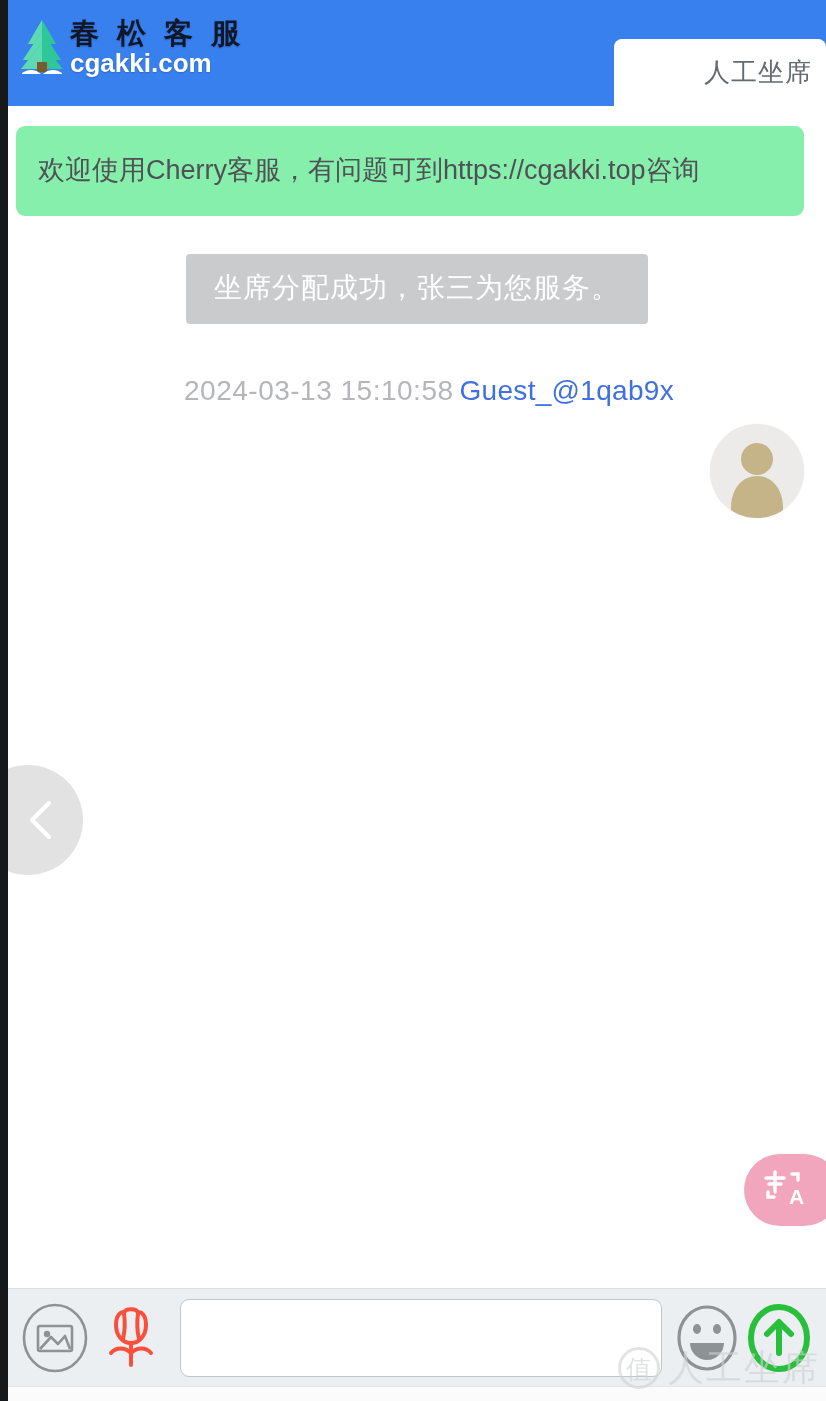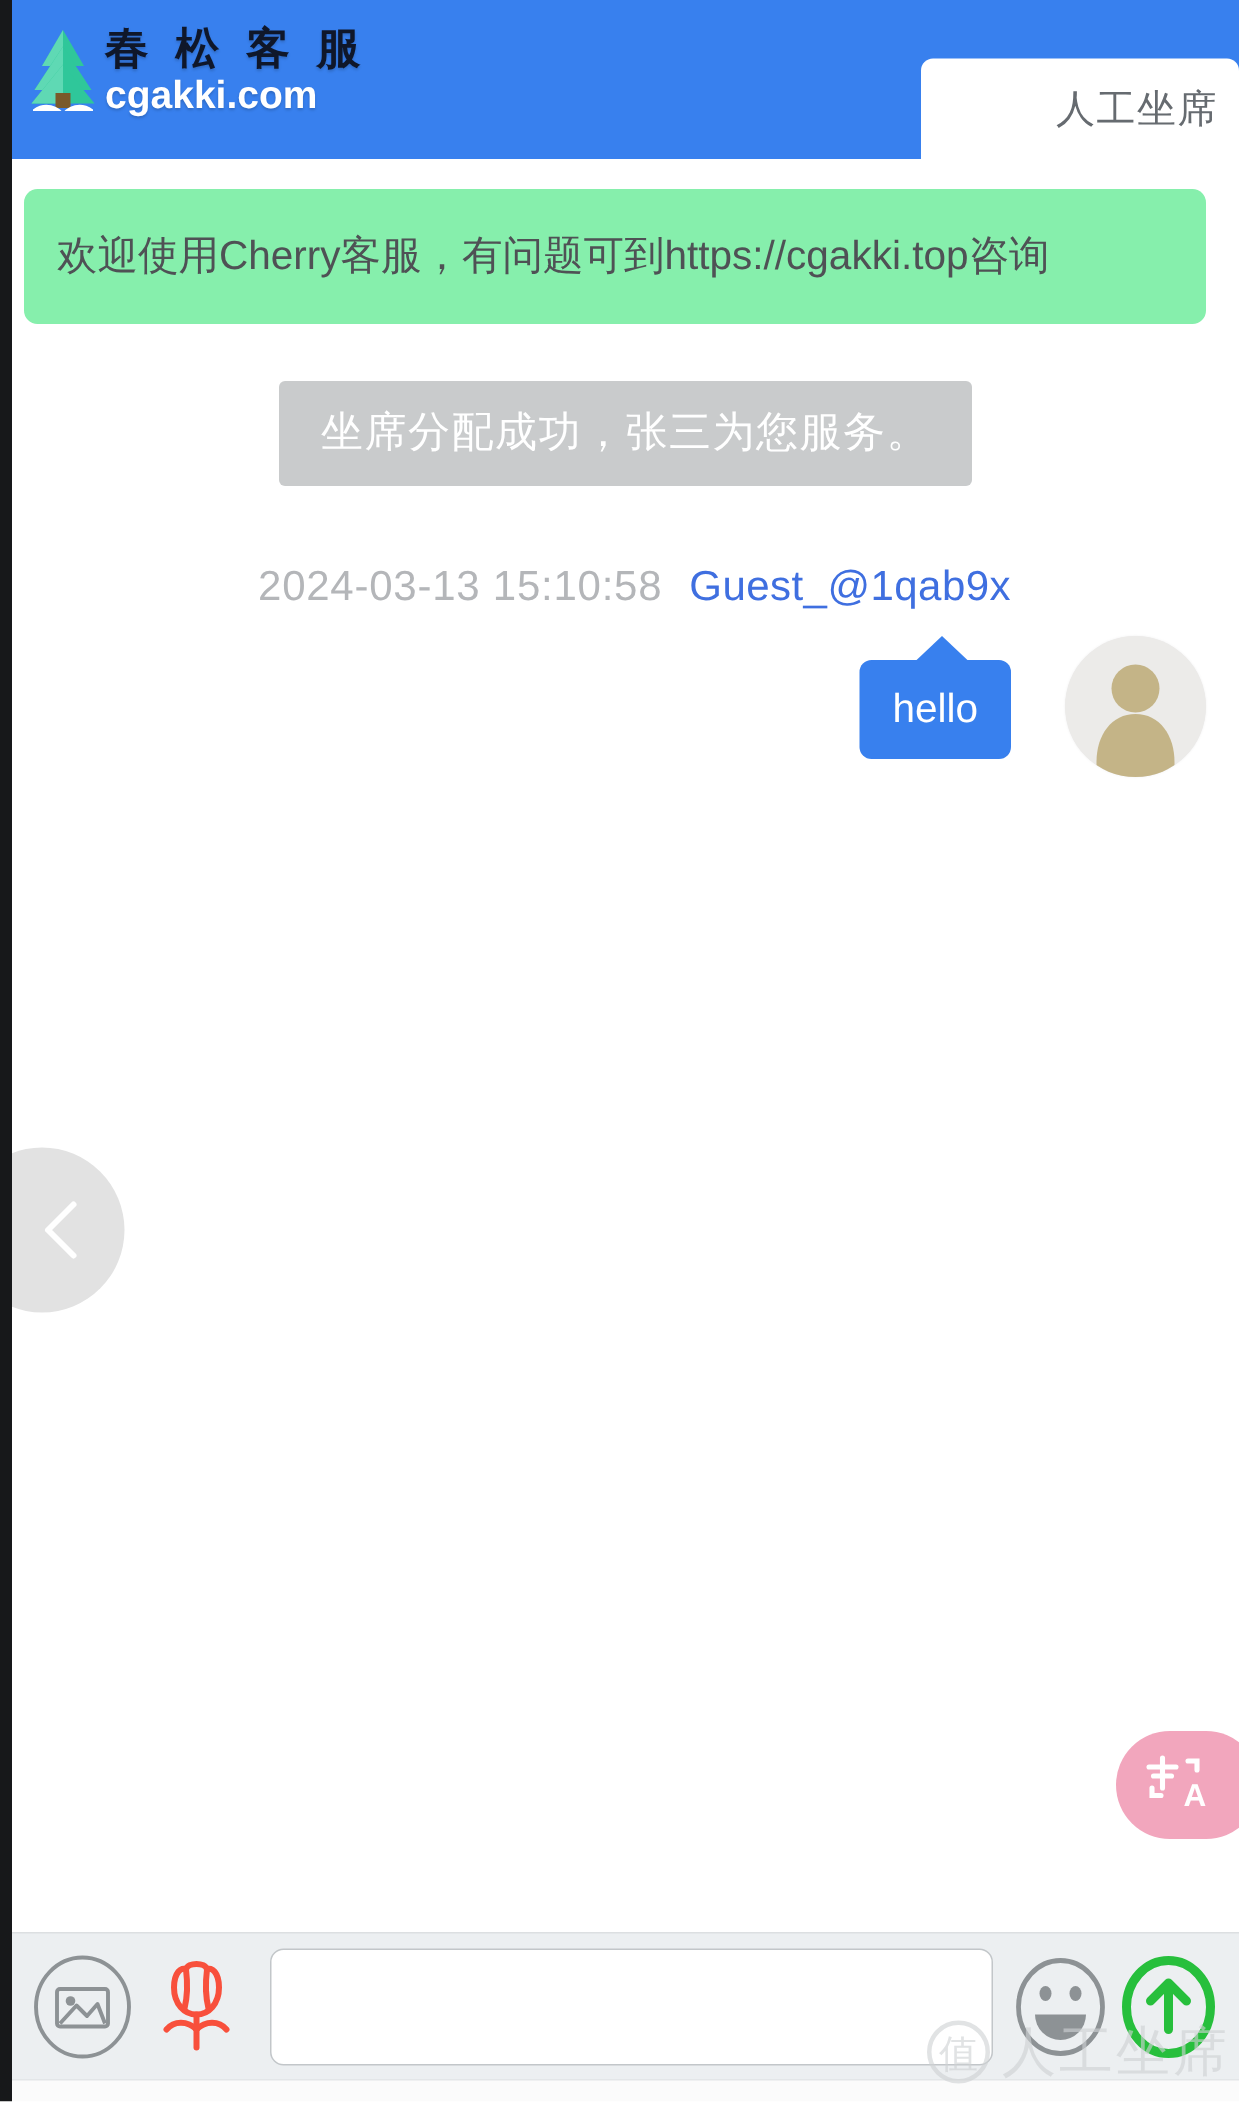--- a/index.html
+++ b/index.html
@@ -141,21 +141,21 @@
 
   .msg-meta {
     position: absolute;
     right: 152px;
     top: 268px;
     font-size: 28px;
     line-height: 34px;
     white-space: nowrap;
   }
   .msg-time { color: #b4b6b9; letter-spacing: 0.5px; }
-  .msg-user { color: #3f6fe0; letter-spacing: 0.3px; margin-left: 18px; }
+  .msg-user { color: #3f6fe0; letter-spacing: 0.3px; margin-left: 6px; }
 
   .msg-row {
     position: absolute;
     right: 0;
     top: 318px;
     width: 818px;
     height: 110px;
   }
   .avatar {
     position: absolute;
@@ -350,23 +350,20 @@
       <div class="sys-msg">
         <span>坐席分配成功，张三为您服务。</span>
       </div>
     </div>
 
     <div class="msg-meta">
       <span class="msg-time">2024-03-13 15:10:58</span><span class="msg-user">Guest_@1qab9x</span>
     </div>
 
     <div class="msg-row">
-      <div class="bubble">
-        <span>hello</span>
-      </div>
       <div class="avatar">
         <svg viewBox="0 0 94 94" width="94" height="94" aria-hidden="true">
           <circle cx="47" cy="47" r="47" fill="#ecebe9"></circle>
           <circle cx="47" cy="35" r="16" fill="#c4b487"></circle>
           <path d="M47 52 C31 52 21 66 21 84 L21 94 L73 94 L73 84 C73 66 63 52 47 52 Z" fill="#c4b487"></path>
         </svg>
       </div>
     </div>
 
     <div class="back-fab">

